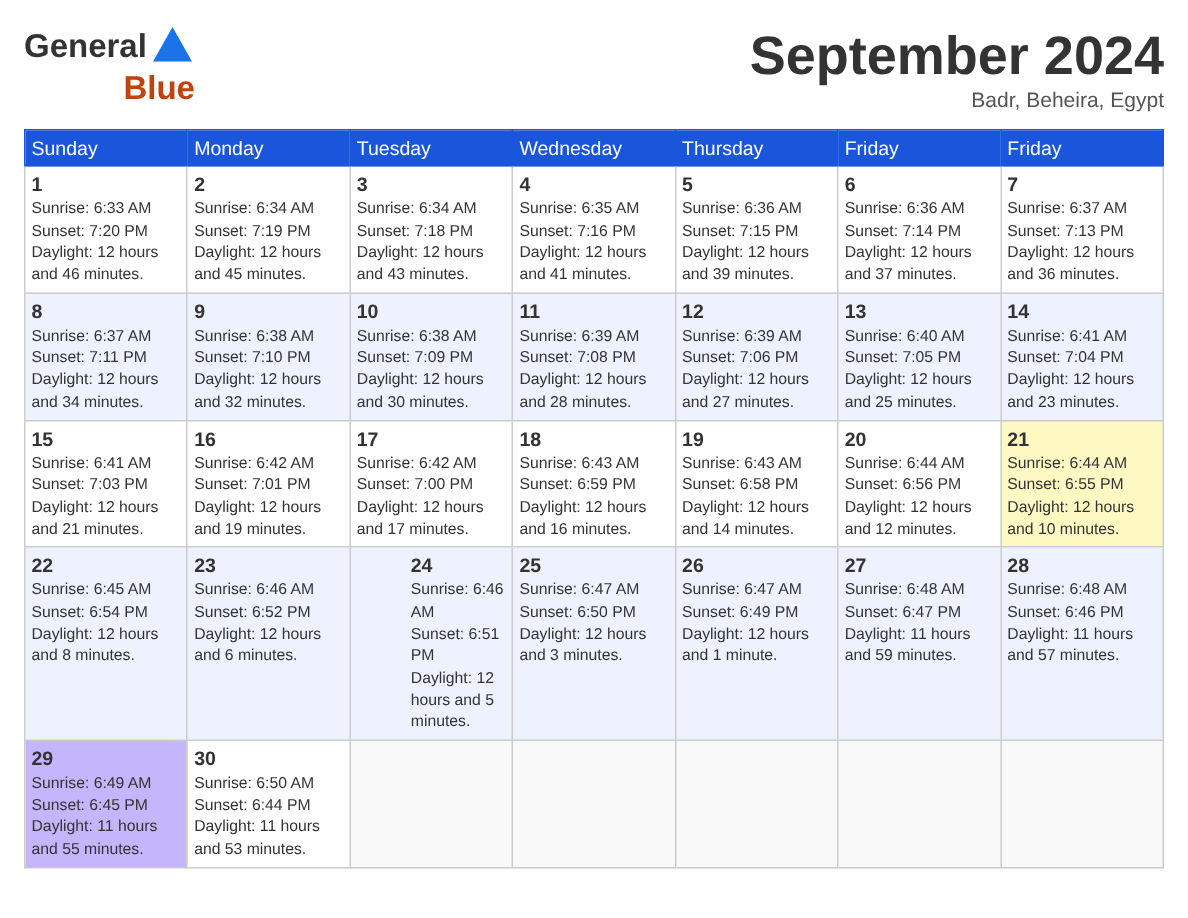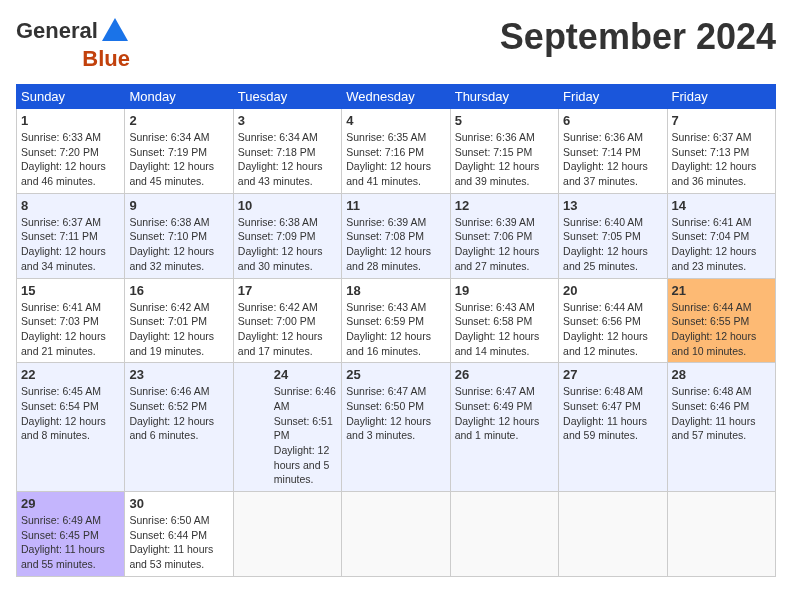--- a/index.html
+++ b/index.html
@@ -102,20 +102,21 @@
     <div class="logo-text">
       <span class="logo-general">General</span>
       <svg class="logo-icon" viewBox="0 0 30 30">
         <polygon points="15,2 28,25 2,25" fill="#1a73e8"></polygon>
       </svg>
     </div>
     <span class="logo-blue" style="font-size:22px;font-weight:bold;">Blue</span>
   </div>
   <div class="title-section">
     <div class="month-title">September 2024</div>
+    <div class="subtitle">Badr, Beheira, Egypt</div>
   </div>
 </div>
 
 <table class="calendar">
   <thead>
     <tr>
     <th>Sunday</th>
         <th>Monday</th>
         <th>Tuesday</th>
         <th>Wednesday</th>
@@ -283,21 +284,21 @@
           </div>
         </td>
         <td style="background: rgb(255, 255, 255);">
           <span class="day-number">20</span>
           <div class="day-info">
             <div>Sunrise: 6:44 AM</div>
             <div>Sunset: 6:56 PM</div>
             <div>Daylight: 12 hours and 12 minutes.</div>
           </div>
         </td>
-        <td style="background: #fdba74;">
+        <td style="background: #fef9c3;">
           <span class="day-number">21</span>
           <div class="day-info">
             <div>Sunrise: 6:44 AM</div>
             <div>Sunset: 6:55 PM</div>
             <div>Daylight: 12 hours and 10 minutes.</div>
           </div>
         </td>
       </tr>
       <tr>
         <td style="background: rgb(238, 242, 255);">

